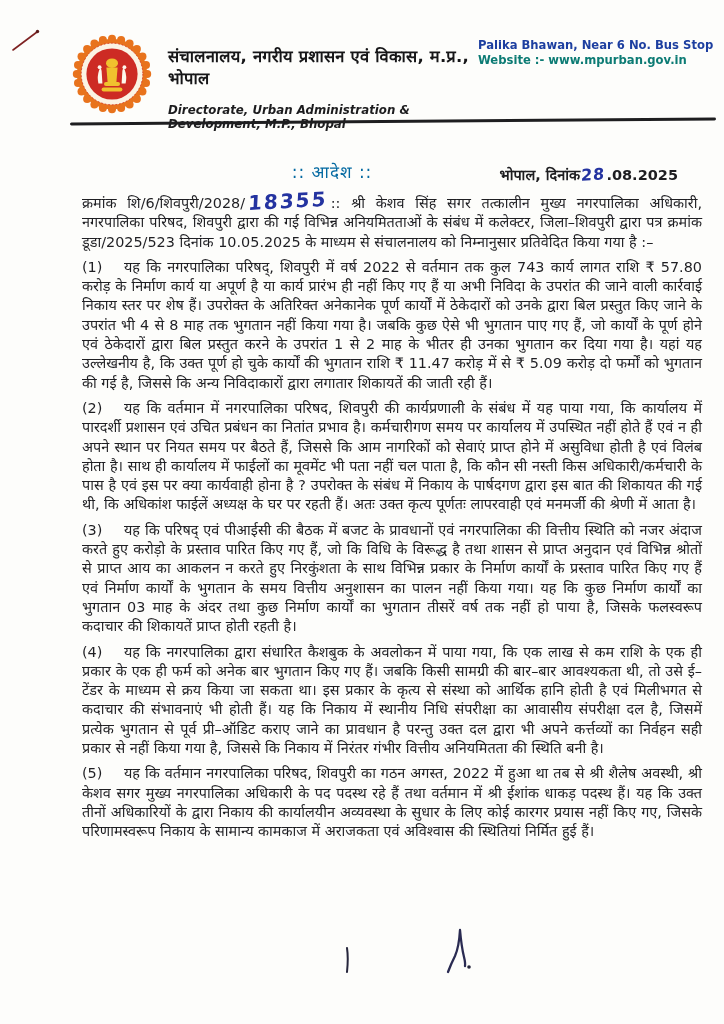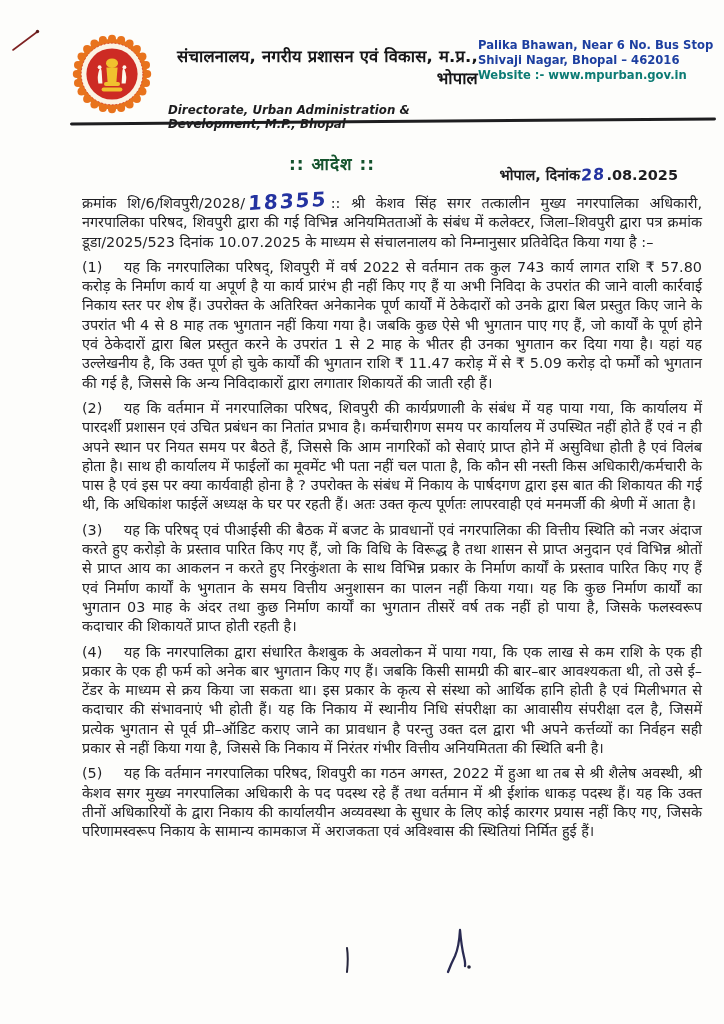--- a/index.html
+++ b/index.html
@@ -7,36 +7,36 @@
     position:relative;
     width:724px;height:1024px;
     background:#fdfdfb;
     overflow:hidden;
     font-family:"DejaVu Sans", sans-serif;
     color:#212125;
   }
   
   .emblem{position:absolute;left:72px;top:34px;width:80px;height:80px;}
   .org-block{position:absolute;left:168px;top:46px;width:310px;}
-  .org-hi{font-size:16.5px;font-weight:bold;color:#161618;letter-spacing:.2px;line-height:22px;text-align:right;}
+  .org-hi{font-size:16.5px;font-weight:bold;color:#161618;letter-spacing:.2px;line-height:22px;}
   .org-en{font-size:11.8px;font-weight:bold;color:#1c1c1e;margin-top:13px;font-style:italic;}
   .contact{position:absolute;left:478px;top:38px;width:242px;text-align:left;}
   .c-line{font-size:11.6px;font-weight:bold;line-height:15.2px;white-space:nowrap;}
   .blue{color:#1d3fa0;}
   .red{color:#c22a21;}
   .teal{color:#0c7b74;}
   .rule{
     position:absolute;left:70px;top:120px;width:646px;height:3px;
     background:#1e1e20;transform:rotate(-0.45deg);border-radius:2px;
   }
   .pen-mark-tl{position:absolute;left:6px;top:22px;}
   
   .doc-title{
-    position:absolute;left:0;right:60px;top:152px;text-align:center;
-    font-size:17px;font-weight:bold;color:#14532d;letter-spacing:1px;
+    position:absolute;left:0;right:60px;top:160px;text-align:center;
+    font-size:17px;font-weight:normal;color:#0369a1;letter-spacing:1px;
   }
   .dateline{
     position:absolute;right:46px;top:164px;
     font-size:14.5px;font-weight:bold;color:#1d1d20;
   }
   .hw{
     color:#2433a0;
     font-size:19px;font-weight:bold;
     display:inline-block;transform:rotate(-3deg) skewX(-6deg);
     letter-spacing:1px;line-height:10px;
@@ -107,38 +107,37 @@
     <rect x="37" y="67" width="26" height="5" rx="2.5" fill="#f0c12e"></rect>
   </svg>
 
   <div class="org-block">
     <div class="org-hi">संचालनालय, नगरीय प्रशासन एवं विकास, म.प्र., भोपाल</div>
     <div class="org-en">Directorate, Urban Administration &amp; Development, M.P., Bhopal</div>
   </div>
 
   <div class="contact">
     <div class="c-line blue">Palika Bhawan, Near 6 No. Bus Stop</div>
-    <div class="c-line blue">Shivaji Nagar, Bhopal – 462016</div>
     <div class="c-line teal">
       <span>Website :-</span>
       <span>www.mpurban.gov.in</span>
     </div>
   </div>
 
   <div class="rule"></div>
 
   <div class="doc-title">:: आदेश ::</div>
 
   <div class="dateline">
     <span>भोपाल, दिनांक</span><span class="hw hw-day">28</span><span>.08.2025</span>
   </div>
 
   <div class="doc-body">
     <p>
-      <span>क्रमांक शि/6/शिवपुरी/2028/</span><span class="hw hw-no">18355</span><span>:: श्री केशव सिंह सगर तत्कालीन मुख्य नगरपालिका अधिकारी, नगरपालिका परिषद, शिवपुरी द्वारा की गई विभिन्न अनियमितताओं के संबंध में कलेक्टर, जिला–शिवपुरी द्वारा पत्र क्रमांक डूडा/2025/523 दिनांक 10.07.2025 के माध्यम से संचालनालय को निम्नानुसार प्रतिवेदित किया गया है :–</span>
+      <span>क्रमांक शि/6/शिवपुरी/2028/</span><span class="hw hw-no">18355</span><span>:: श्री केशव सिंह सगर तत्कालीन मुख्य नगरपालिका अधिकारी, नगरपालिका परिषद, शिवपुरी द्वारा की गई विभिन्न अनियमितताओं के संबंध में कलेक्टर, जिला–शिवपुरी द्वारा पत्र क्रमांक डूडा/2025/523 दिनांक 10.05.2025 के माध्यम से संचालनालय को निम्नानुसार प्रतिवेदित किया गया है :–</span>
     </p>
     <p>
       <span class="pnum">(1)</span><span>यह कि नगरपालिका परिषद्, शिवपुरी में वर्ष 2022 से वर्तमान तक कुल 743 कार्य लागत राशि ₹ 57.80 करोड़ के निर्माण कार्य या अपूर्ण है या कार्य प्रारंभ ही नहीं किए गए हैं या अभी निविदा के उपरांत की जाने वाली कार्रवाई निकाय स्तर पर शेष हैं। उपरोक्त के अतिरिक्त अनेकानेक पूर्ण कार्यों में ठेकेदारों को उनके द्वारा बिल प्रस्तुत किए जाने के उपरांत भी 4 से 8 माह तक भुगतान नहीं किया गया है। जबकि कुछ ऐसे भी भुगतान पाए गए हैं, जो कार्यों के पूर्ण होने एवं ठेकेदारों द्वारा बिल प्रस्तुत करने के उपरांत 1 से 2 माह के भीतर ही उनका भुगतान कर दिया गया है। यहां यह उल्लेखनीय है, कि उक्त पूर्ण हो चुके कार्यों की भुगतान राशि ₹ 11.47 करोड़ में से ₹ 5.09 करोड़ दो फर्मों को भुगतान की गई है, जिससे कि अन्य निविदाकारों द्वारा लगातार शिकायतें की जाती रही हैं।</span>
     </p>
     <p>
       <span class="pnum">(2)</span><span>यह कि वर्तमान में नगरपालिका परिषद, शिवपुरी की कार्यप्रणाली के संबंध में यह पाया गया, कि कार्यालय में पारदर्शी प्रशासन एवं उचित प्रबंधन का नितांत प्रभाव है। कर्मचारीगण समय पर कार्यालय में उपस्थित नहीं होते हैं एवं न ही अपने स्थान पर नियत समय पर बैठते हैं, जिससे कि आम नागरिकों को सेवाएं प्राप्त होने में असुविधा होती है एवं विलंब होता है। साथ ही कार्यालय में फाईलों का मूवमेंट भी पता नहीं चल पाता है, कि कौन सी नस्ती किस अधिकारी/कर्मचारी के पास है एवं इस पर क्या कार्यवाही होना है ? उपरोक्त के संबंध में निकाय के पार्षदगण द्वारा इस बात की शिकायत की गई थी, कि अधिकांश फाईलें अध्यक्ष के घर पर रहती हैं। अतः उक्त कृत्य पूर्णतः लापरवाही एवं मनमर्जी की श्रेणी में आता है।</span>
     </p>
     <p>
       <span class="pnum">(3)</span><span>यह कि परिषद् एवं पीआईसी की बैठक में बजट के प्रावधानों एवं नगरपालिका की वित्तीय स्थिति को नजर अंदाज करते हुए करोड़ो के प्रस्ताव पारित किए गए हैं, जो कि विधि के विरूद्ध है तथा शासन से प्राप्त अनुदान एवं विभिन्न श्रोतों से प्राप्त आय का आकलन न करते हुए निरकुंशता के साथ विभिन्न प्रकार के निर्माण कार्यों के प्रस्ताव पारित किए गए हैं एवं निर्माण कार्यों के भुगतान के समय वित्तीय अनुशासन का पालन नहीं किया गया। यह कि कुछ निर्माण कार्यों का भुगतान 03 माह के अंदर तथा कुछ निर्माण कार्यों का भुगतान तीसरें वर्ष तक नहीं हो पाया है, जिसके फलस्वरूप कदाचार की शिकायतें प्राप्त होती रहती है।</span>
     </p>

